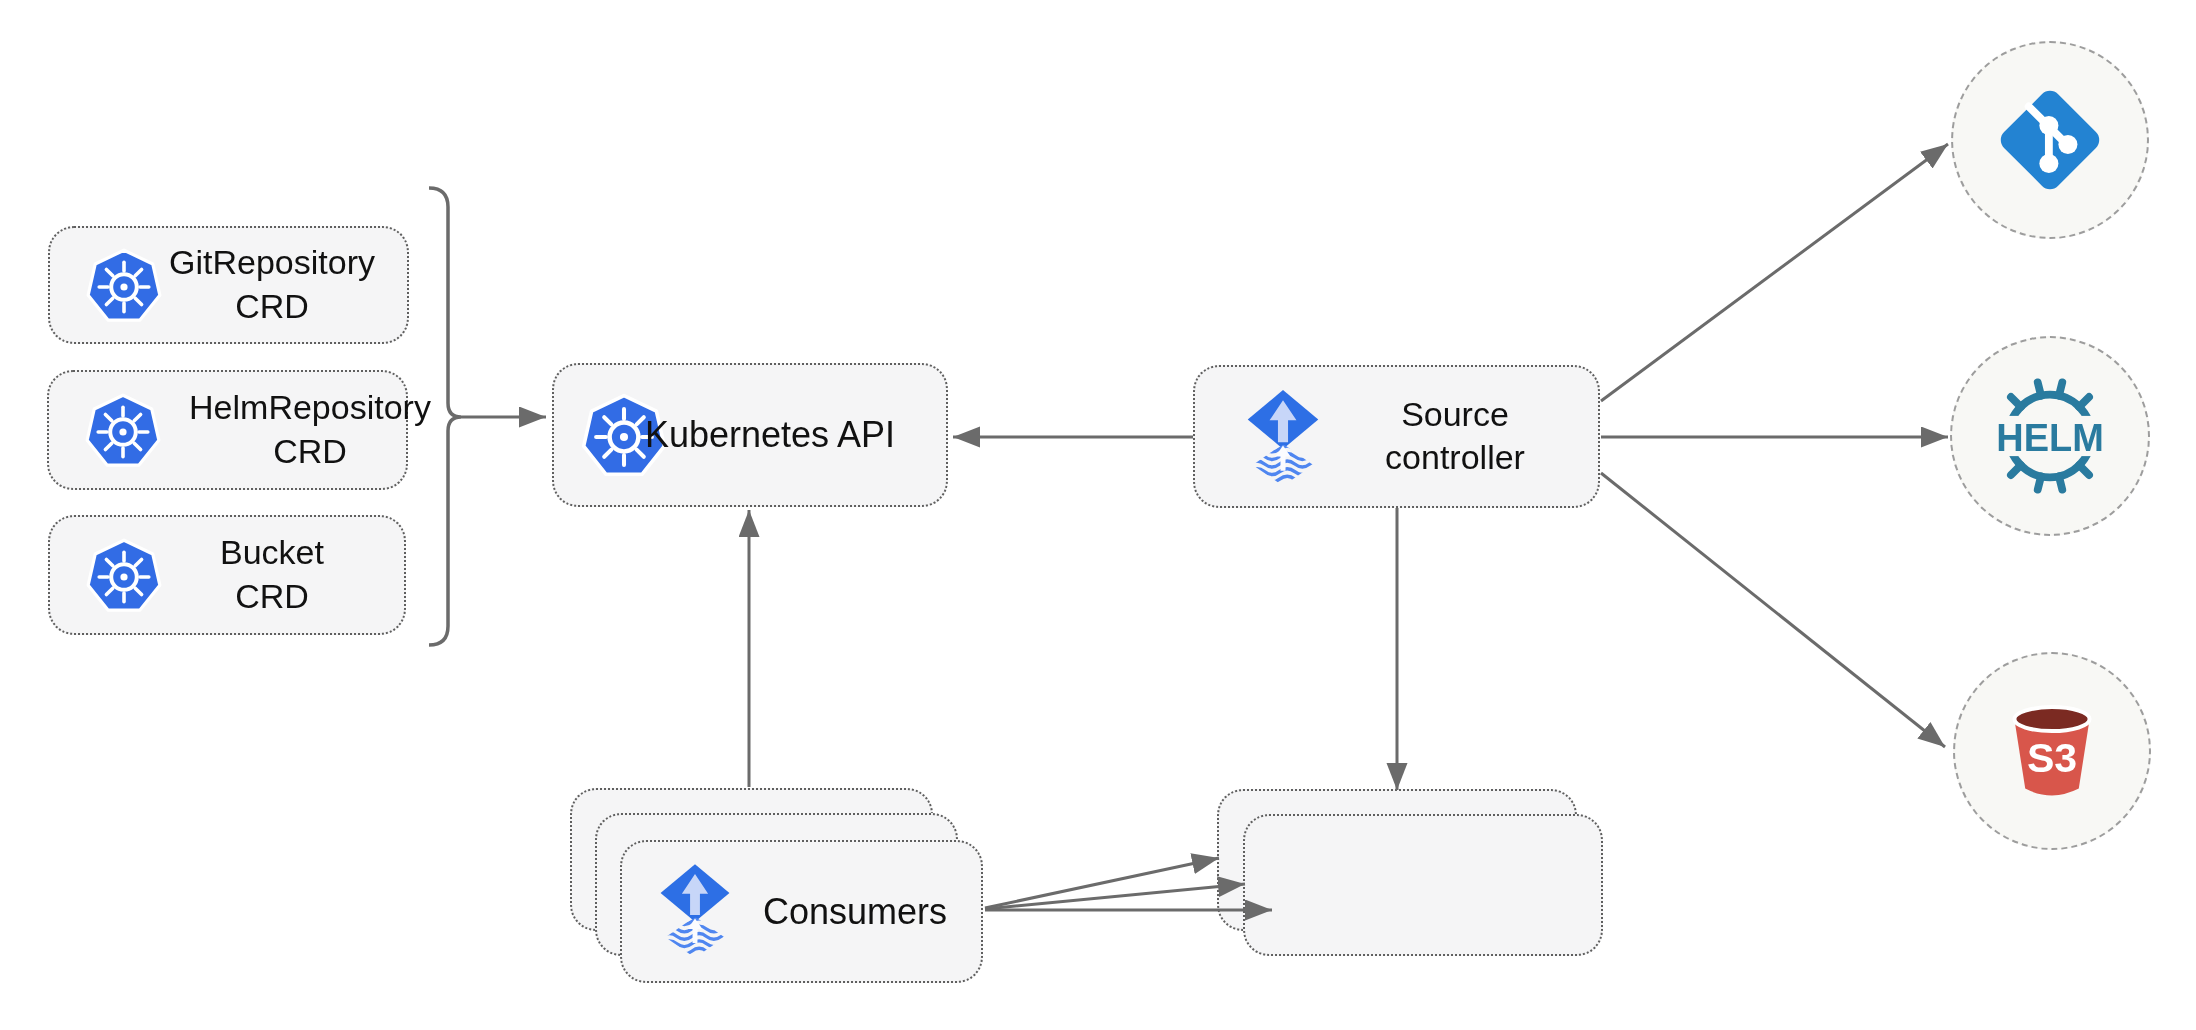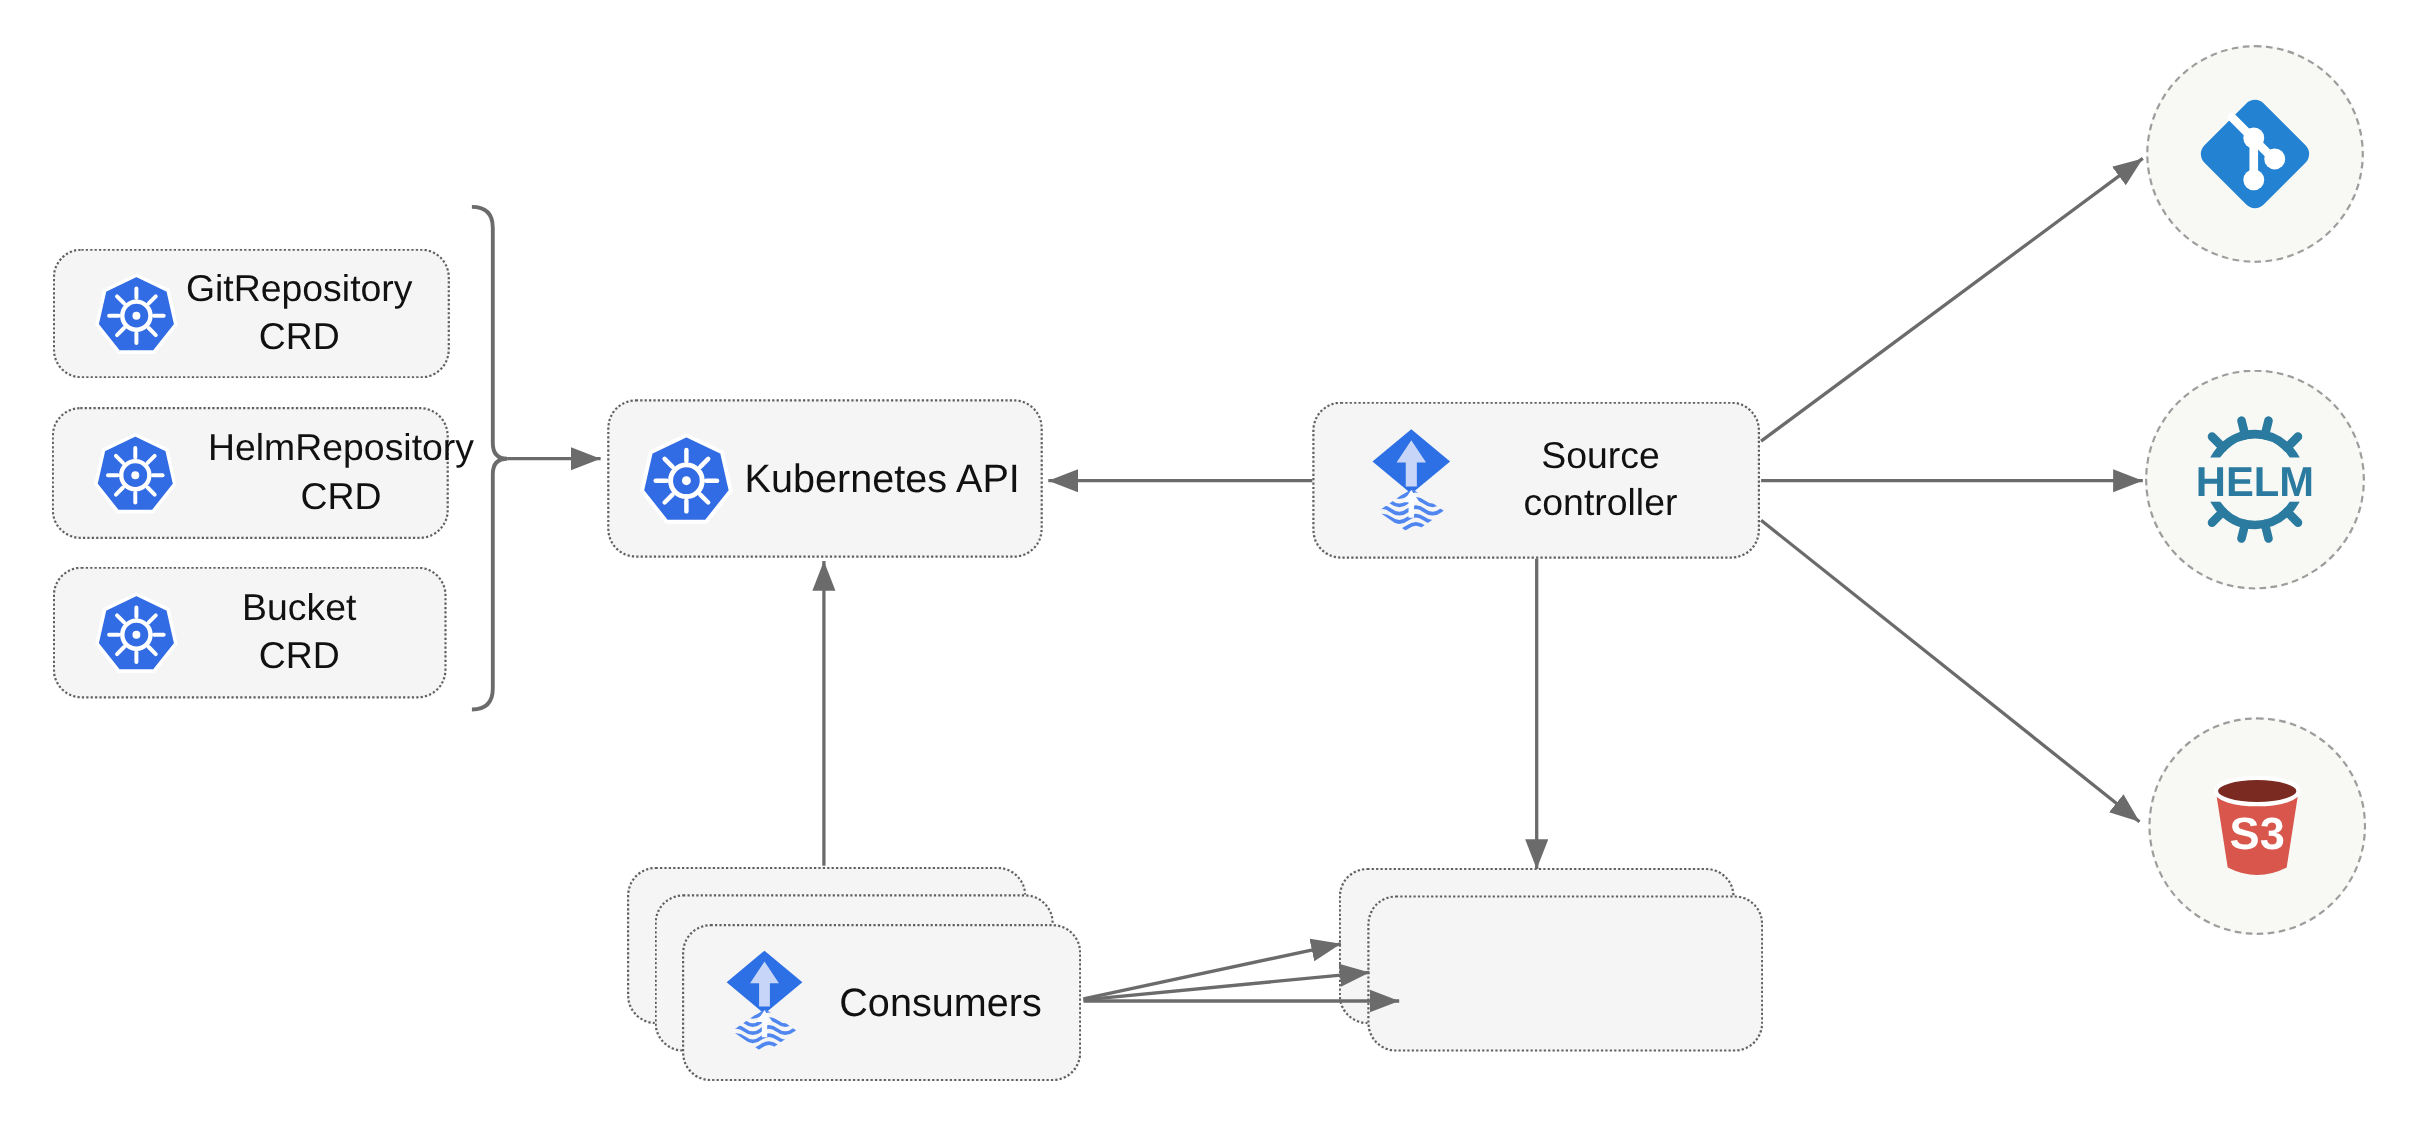--- a/index.html
+++ b/index.html
@@ -146,21 +146,21 @@
     <div class="node-label two-line" style="left:222px;">
       <div>Bucket</div>
       <div>CRD</div>
     </div>
   </div>
 
   <div class="node" style="left:552px;top:363px;width:396px;height:144px;">
     <svg class="node-icon" style="left:25px;top:25px;" width="90" height="94">
         <use href="#sym-k8s"></use>
       </svg>
-    <div class="node-label" style="left:248px;">Kubernetes API</div>
+    <div class="node-label" style="left:216px;">Kubernetes API</div>
   </div>
 
   <div class="node" style="left:1193px;top:365px;width:407px;height:143px;">
     <svg class="node-icon" style="left:46px;top:14px;" width="84" height="114">
         <use href="#sym-flux"></use>
       </svg>
     <div class="node-label two-line" style="left:260px;">
       <div>Source</div>
       <div>controller</div>
     </div>

